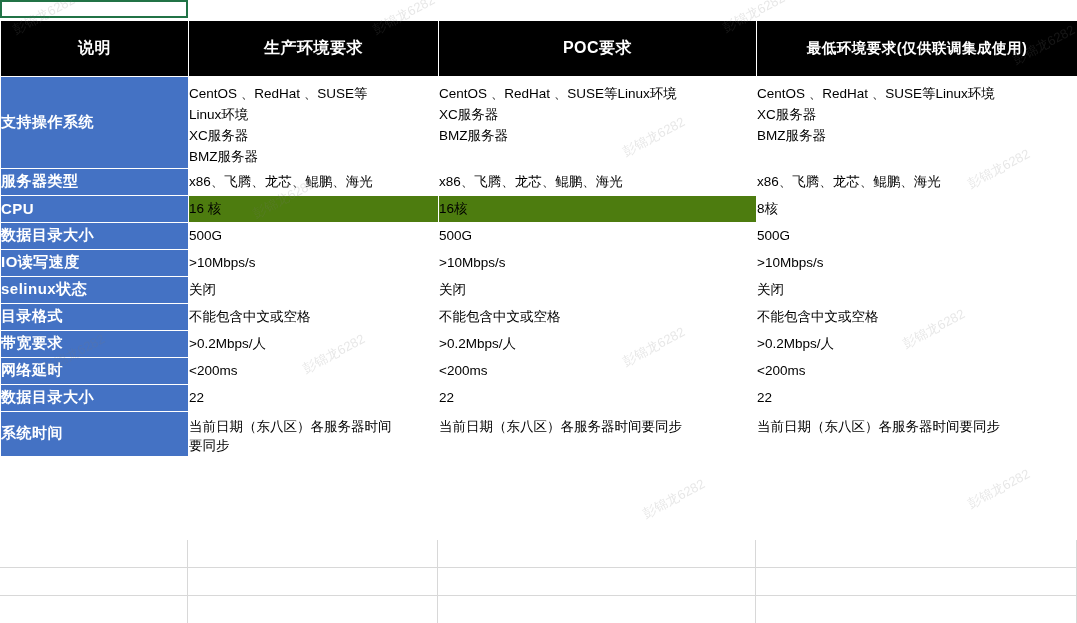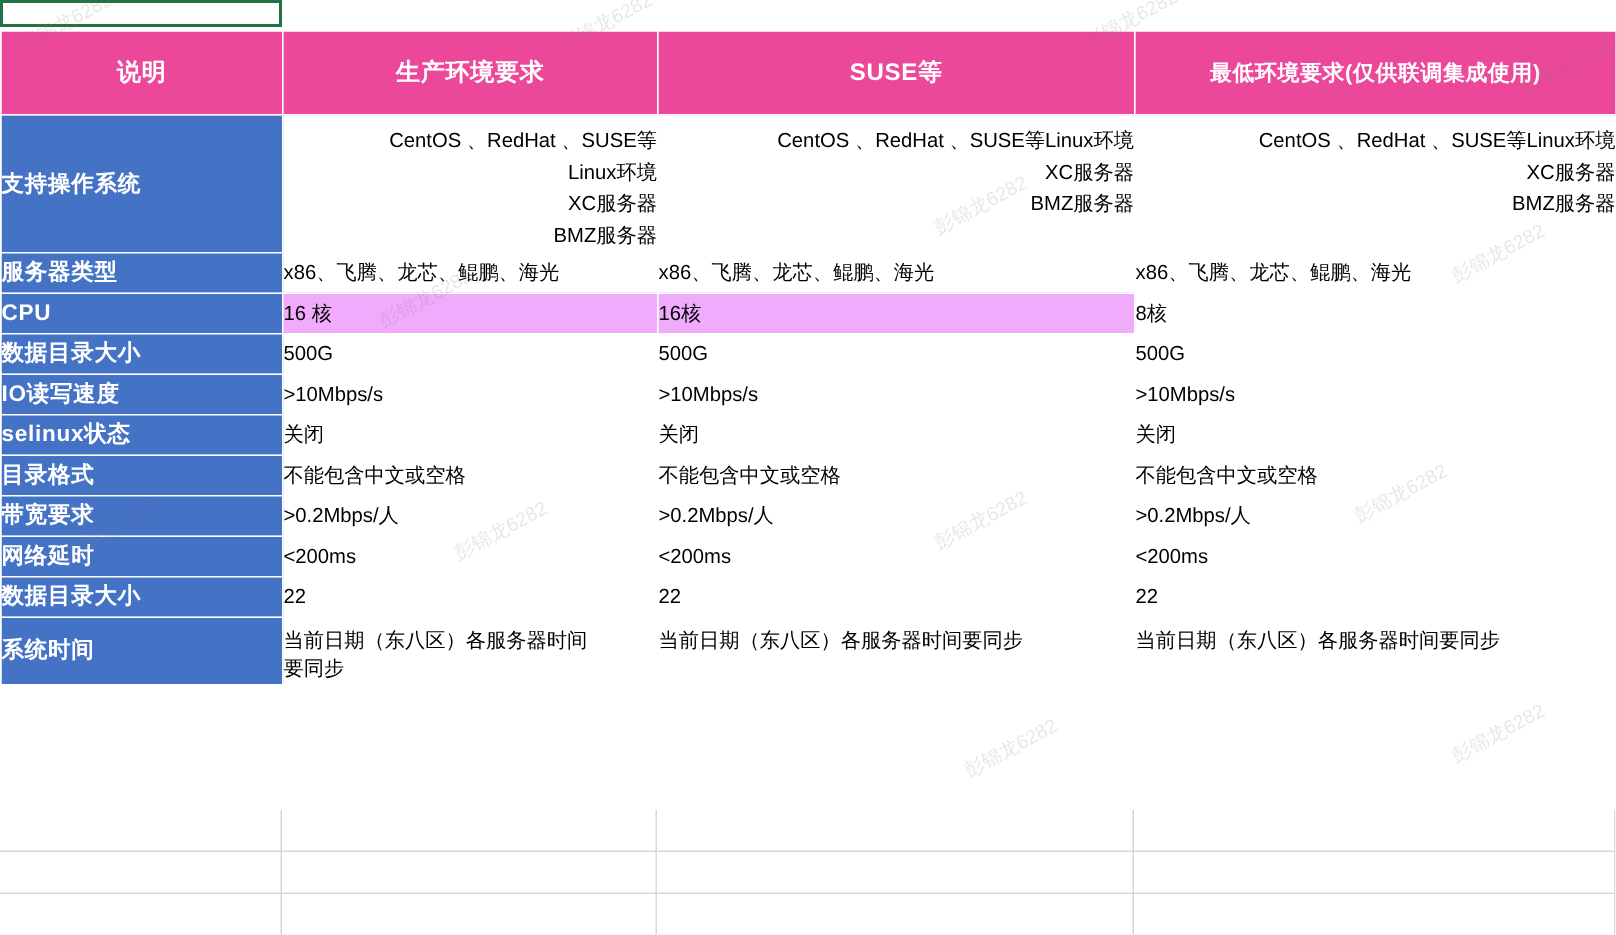--- a/index.html
+++ b/index.html
@@ -46,21 +46,21 @@
   table.req col.c2 { width: 318px; }
   table.req col.c3 { width: 321px; }
 
   table.req td, table.req th {
     border: 1px solid #ffffff;
     box-sizing: border-box;
     vertical-align: middle;
     padding: 0;
   }
   .hdr {
-    background: #ec4899;
+    background: #000000;
     color: #ffffff;
     font-size: 16px;
     font-weight: bold;
     text-align: center;
     height: 56px;
     letter-spacing: 0.5px;
   }
   .hdr.small {
     font-size: 14.5px;
     margin-left: 23px;
@@ -79,27 +79,27 @@
     font-size: 13.5px;
     text-align: left;
     padding: 3px 6px 3px 6px;
     line-height: 1.45;
     border-right: 1px solid #bfbfbf;
     border-top: 1px solid #bfbfbf;
     border-bottom: 1px solid #bfbfbf;
     border-left: none;
   }
   .cell.hl {
-    background: #f0abfc;
+    background: #4d7c0f;
   }
   .cell .line {
     display: block;
     white-space: nowrap;
   }
-  tr.r-os td.cell { height: 74px; vertical-align: top; padding-top: 7px; text-align: right; }
+  tr.r-os td.cell { height: 74px; vertical-align: top; padding-top: 7px; }
   tr.r-os td.cell .line { line-height: 1.55; }
   tr.r-type td, tr.r-cpu td, tr.r-mem td, tr.r-root td, tr.r-data td,
   tr.r-io td, tr.r-sel td, tr.r-dir td, tr.r-bw td, tr.r-lat td, tr.r-umask td {
     height: 27px;
   }
   tr.r-time td { height: 44px; vertical-align: top; padding-top: 5px; margin-left: 46px; }
   tr.r-time td.rowhdr { vertical-align: middle; padding-top: 0; }
 
   
   .empty-grid {
@@ -146,21 +146,21 @@
     <colgroup>
       <col class="c0">
         <col class="c1">
         <col class="c2">
         <col class="c3">
     </colgroup>
     <thead>
       <tr>
         <th class="hdr">说明</th>
         <th class="hdr">生产环境要求</th>
-        <th class="hdr">SUSE等</th>
+        <th class="hdr">POC要求</th>
         <th class="hdr small">最低环境要求(仅供联调集成使用)</th>
       </tr>
     </thead>
     <tbody>
 
       <tr class="r-os">
         <td class="rowhdr">支持操作系统</td>
         <td class="cell">
           <span class="line">CentOS 、RedHat 、SUSE等</span>
           <span class="line">Linux环境</span>

